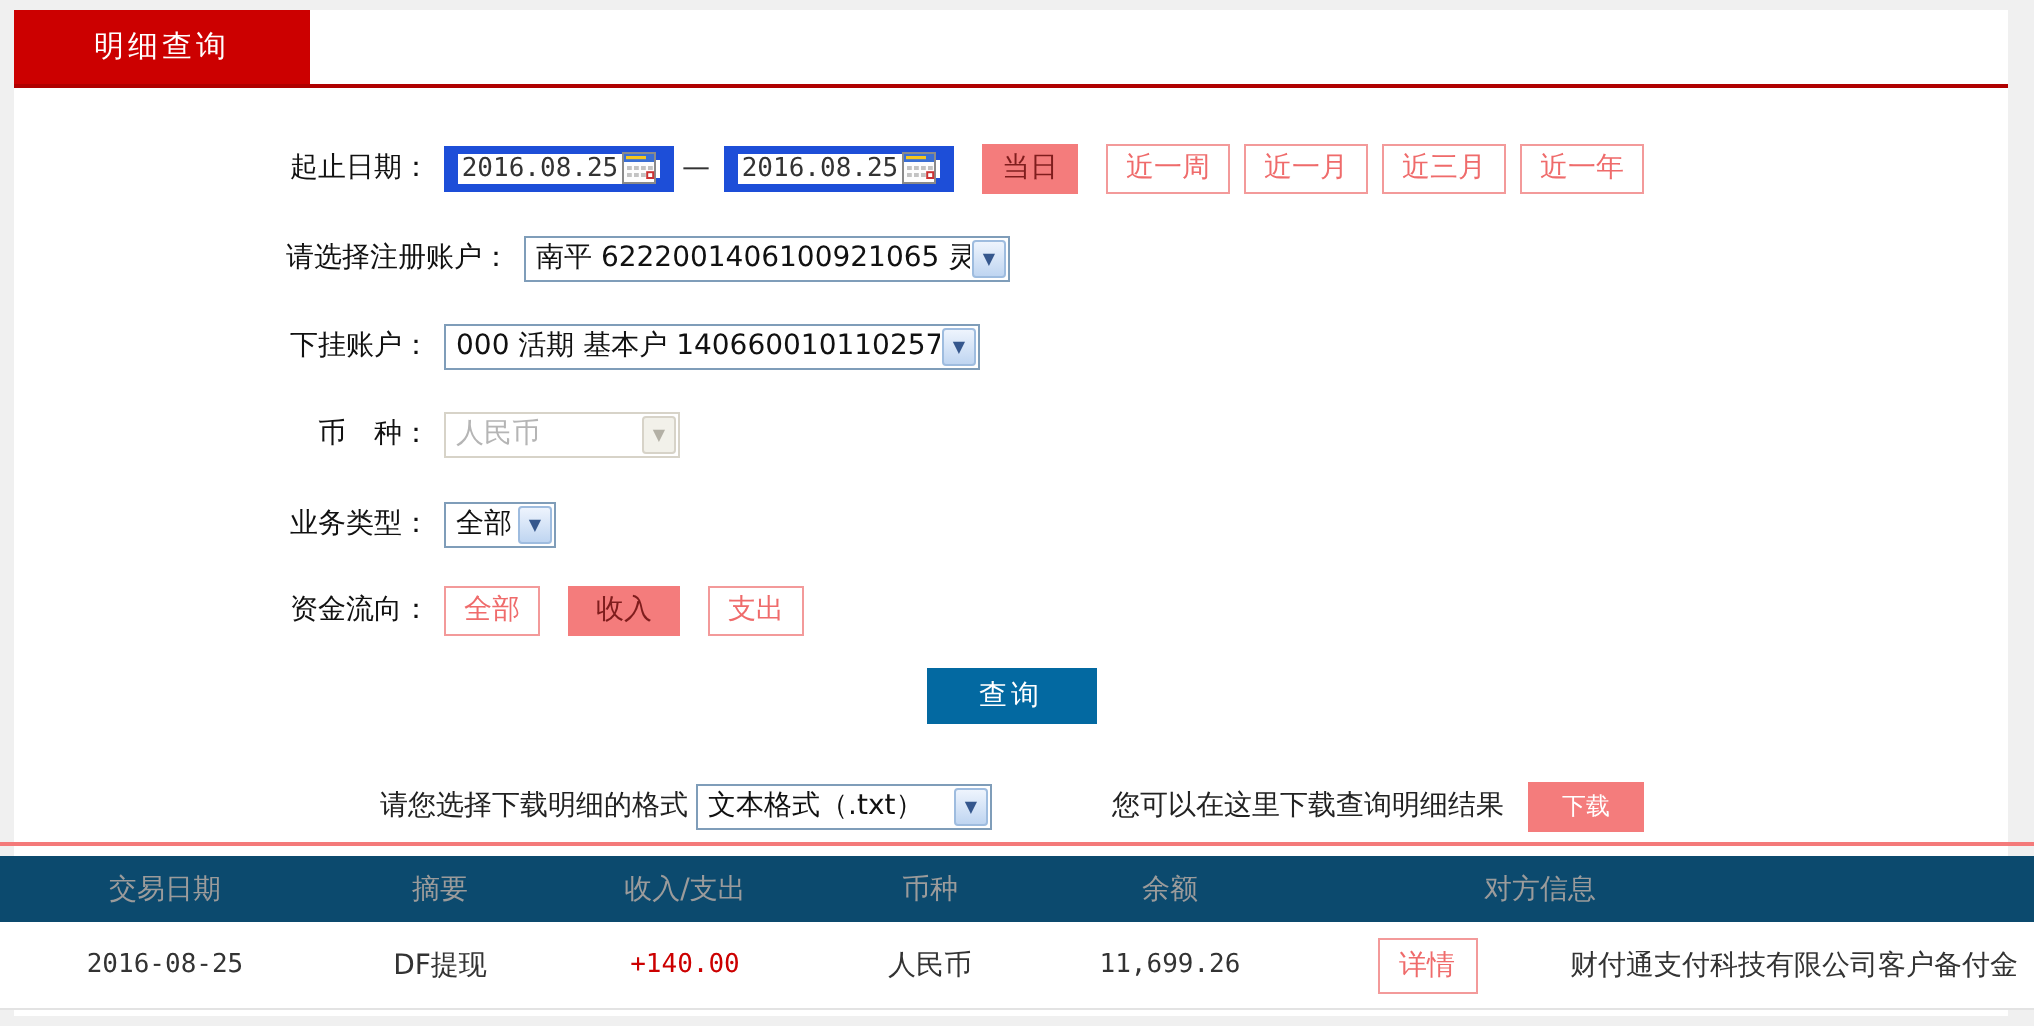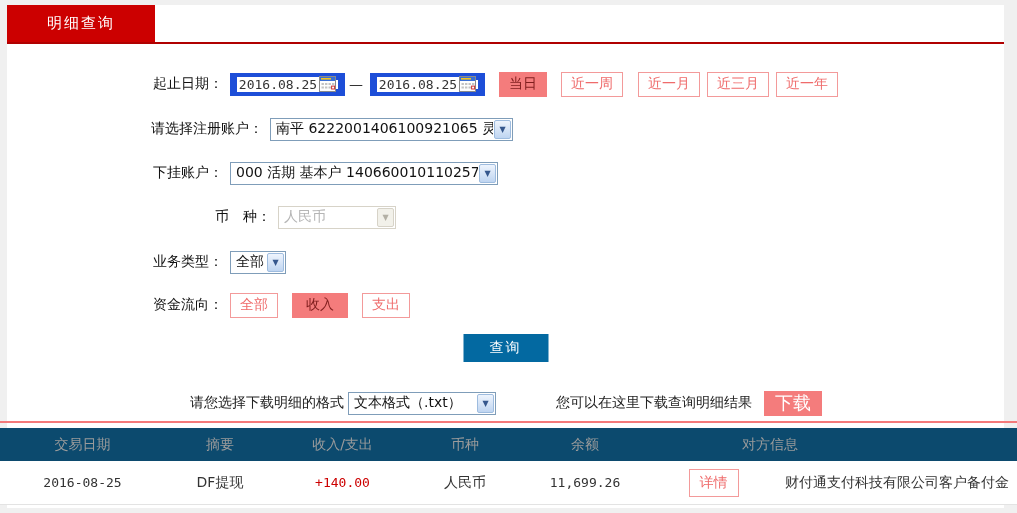--- a/index.html
+++ b/index.html
@@ -13,21 +13,21 @@
 
   
   .tab {
     position:absolute; left:0; top:0; width:148px; height:37px;
     background:#cc0000; color:#fff; font-size:15px; letter-spacing:2px;
     display:flex; align-items:center; justify-content:center; cursor:pointer;
   }
   .tab-underline { position:absolute; left:0; top:37px; width:100%; height:2px; background:#b00000; }
 
   
-  .frow { position:absolute; left:8px; display:flex; align-items:center; height:24px; }
+  .frow { position:absolute; left:0; display:flex; align-items:center; height:24px; }
   .flabel { width:208px; text-align:right; flex:none; color:#111; }
 
   
   .date-input {
     width:115px; height:23px; border:7px solid #1d4ed8; background:#fff;
     display:flex; align-items:center; margin-left:7px;
   }
   .date-input input {
     flex:1; border:none; outline:none; text-align:center; width:10px;
     font-family:"DejaVu Sans Mono","Liberation Mono",monospace; font-size:13px; color:#333;
@@ -67,21 +67,21 @@
     font-size:14px; font-family:inherit; cursor:pointer; letter-spacing:2px;
   }
 
   
   .dl-row { position:absolute; top:385px; left:0; width:997px; height:26px; display:flex; align-items:center; }
   .dl-label { margin-left:183px; flex:none; }
   .dl-select { width:148px; flex:none; margin-left:4px; }
   .dl-hint { margin-left:60px; flex:none; }
   .dl-btn {
     margin-left:12px; width:58px; height:25px; background:#f47c7c; color:#fff;
-    border:none; font-size:18px; font-family:inherit; cursor:pointer; flex:none;
+    border:none; font-size:12px; font-family:inherit; cursor:pointer; flex:none;
   }
 
   
   .table-section { position:absolute; left:0; top:421px; width:1017px; }
   .pink-sep { height:2px; background:#f47a7a; }
   .thead { margin-top:5px; height:33px; background:#0c4a6e; display:flex; align-items:center; color:#9b9b9b; }
   .trow { height:44px; background:#fff; display:flex; align-items:center; color:#333; border-bottom:1px solid #e3e3e3; }
   .c { flex:none; text-align:center; white-space:nowrap; }
   .c1{width:165px}.c2{width:110px}.c3{width:135px}.c4{width:110px}.c5{width:130px}.c6{width:240px}.c7{width:127px}
   .num { font-family:"DejaVu Sans Mono","Liberation Mono",monospace; font-size:13px; }
@@ -139,42 +139,42 @@
           <rect x="2.5" y="10.5" width="2.4" height="2"></rect>
             <rect x="6" y="10.5" width="2.4" height="2"></rect>
           <rect x="9.5" y="10.5" width="2.4" height="2"></rect>
         </g>
         <rect x="12.6" y="10.1" width="3" height="2.9" fill="#fff" stroke="#cc3333"></rect>
       </svg>
     </span>
 
     <span class="sbtn fill" style="margin-left:14px;">当日</span>
     <span class="sbtn line" style="margin-left:14px;">近一周</span>
-    <span class="sbtn line" style="margin-left:15px;">近一月</span>
+    <span class="sbtn line" style="margin-left:7px;">近一月</span>
     <span class="sbtn line" style="margin-left:7px;">近三月</span>
     <span class="sbtn line" style="margin-left:7px;">近一年</span>
   </div>
 
   <div class="frow" style="top:112px;padding-left:40px;">
     <span class="flabel">请选择注册账户：</span>
     <span class="xp-select" style="width:243px;">
       <span class="sel-text">南平 6222001406100921065 灵通卡</span>
       <span class="chev">▼</span>
     </span>
   </div>
 
   <div class="frow" style="top:156px;">
     <span class="flabel">下挂账户：</span>
     <span class="xp-select" style="width:268px;">
       <span class="sel-text">000 活期 基本户 1406600101102571848</span>
       <span class="chev">▼</span>
     </span>
   </div>
 
-  <div class="frow" style="top:200px;padding-left:48px;">
+  <div class="frow" style="top:200px;">
     <span class="flabel">币　种：</span>
     <span class="xp-select disabled" style="width:118px;">
       <span class="sel-text">人民币</span>
       <span class="chev">▼</span>
     </span>
   </div>
 
   <div class="frow" style="top:245px;">
     <span class="flabel">业务类型：</span>
     <span class="xp-select" style="width:56px;">

